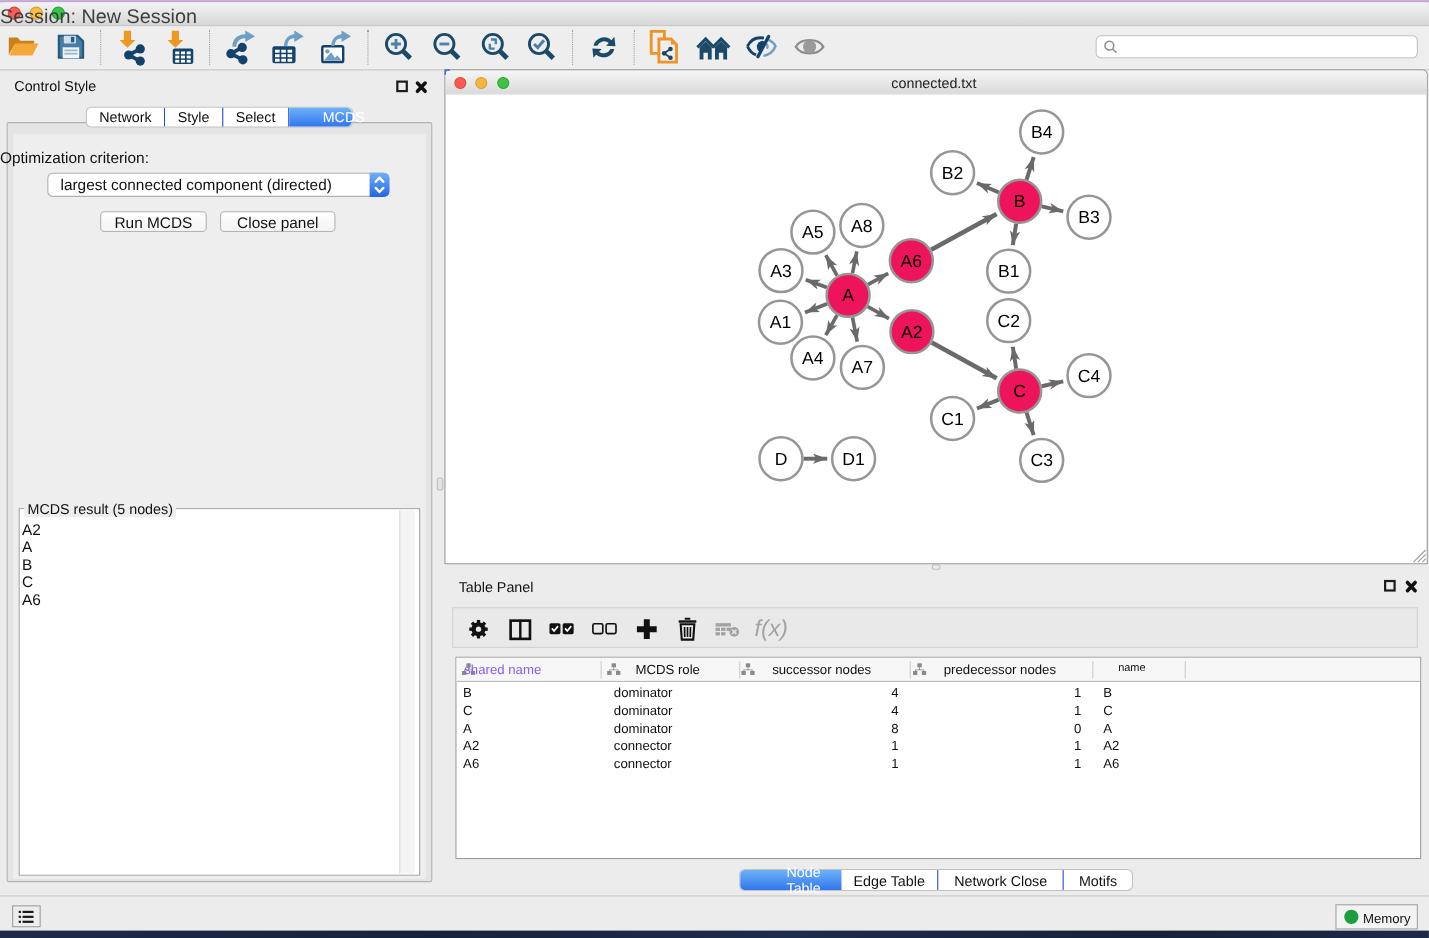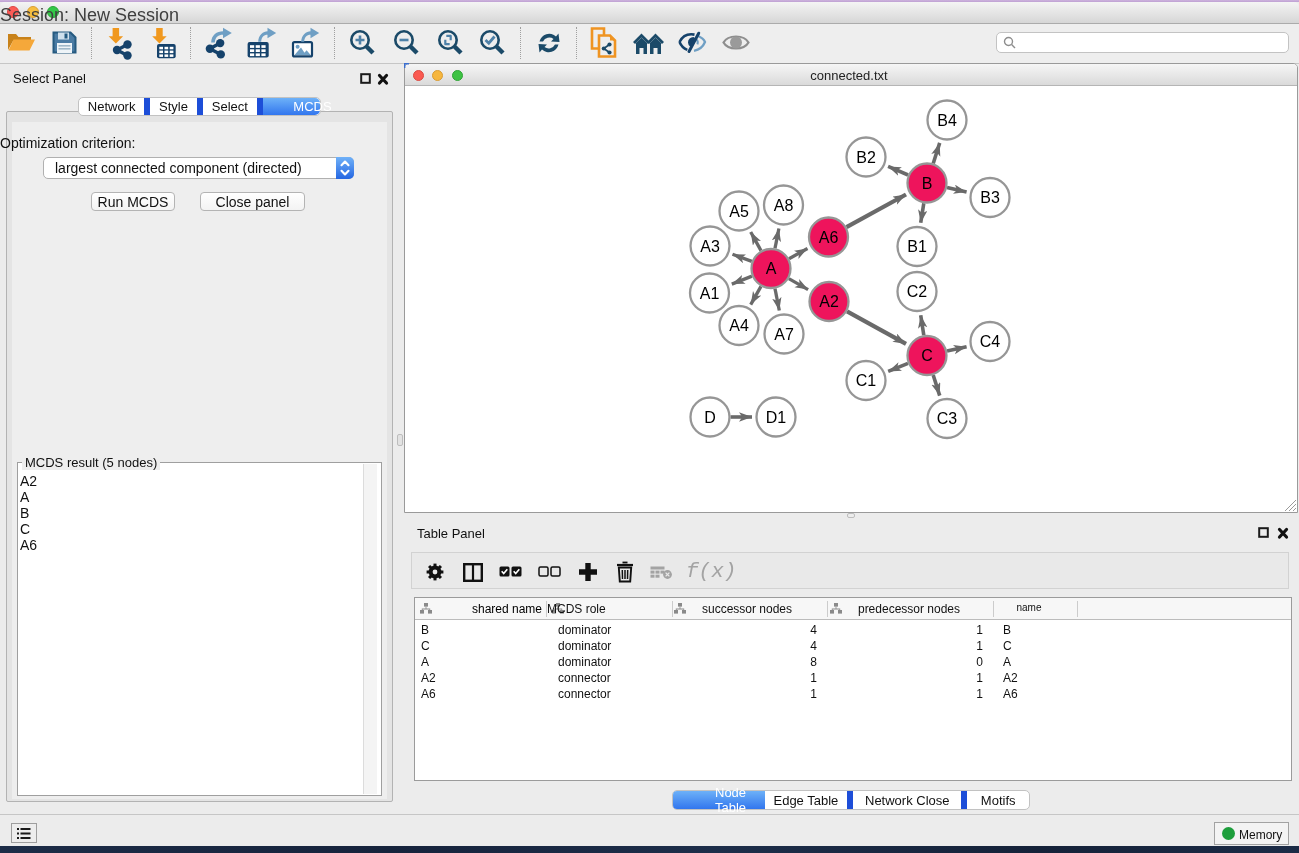--- a/index.html
+++ b/index.html
@@ -4,21 +4,21 @@
   html,body{margin:0;padding:0;}
   body{width:1299px;height:853px;position:relative;overflow:hidden;
        font-family:"Liberation Sans",sans-serif;background:#ececec;
        -webkit-font-smoothing:antialiased;}
   .abs{position:absolute;}
   .tl{border-radius:50%;position:absolute;}
   svg{position:absolute;overflow:visible;}
   .seg{position:absolute;display:flex;background:#fff;border:1px solid #c2c2c2;
        border-radius:5px;box-sizing:border-box;}
   .seg div{display:flex;align-items:center;justify-content:center;
-       font-size:13px;color:#111;border-right:6px solid #1d4ed8;box-sizing:border-box;}
+       font-size:13px;color:#111;border-right:1px solid #1d4ed8;box-sizing:border-box;}
   .seg div:last-child{border-right:none;}
   .seg .sel{background:linear-gradient(#6db1f8,#3276ee);color:#fff;border-right:none;padding-left:42px;}
   .btn{position:absolute;background:linear-gradient(#ffffff,#f3f3f3);border:1px solid #b4b4b4;
        border-radius:4px;box-sizing:border-box;font-size:14px;color:#111;
        display:flex;align-items:center;justify-content:center;}
 </style></head>
 <body>
 
 <div class="abs" style="left:0;top:0;width:1299px;height:2px;background:linear-gradient(#cdb3dd,#bfa0d3);"></div>
 <div class="abs" style="left:0;top:846px;width:1299px;height:7px;background:linear-gradient(90deg,#1c2c47,#16233c 30%,#1d2e4a 55%,#152239 80%,#1b2b46);"></div>
@@ -176,21 +176,21 @@
   <path d="M1.5 11.5 C6 3.5 22 3.5 26.5 11.5 C22 19.5 6 19.5 1.5 11.5 z" fill="none" stroke="#8e8e8e" stroke-width="2.2"></path>
   <circle cx="14" cy="11.5" r="6" fill="#9a9a9a"></circle>
 </svg>
 
 <div class="abs" style="left:996px;top:32px;width:293px;height:21px;background:#fff;border:1px solid #c3c3c3;border-radius:5px;box-sizing:border-box;"></div>
 <svg style="left:1003px;top:36px;" width="14" height="14" viewBox="0 0 14 14">
   <circle cx="5.5" cy="5.5" r="4" fill="none" stroke="#8d8d8d" stroke-width="1.4"></circle>
   <line x1="8.6" y1="8.6" x2="12" y2="12" stroke="#8d8d8d" stroke-width="1.4"></line>
 </svg>
 
-<div class="abs" style="left:13px;top:71px;font-size:13px;color:#111;">Select Panel</div>
+<div class="abs" style="left:13px;top:71px;font-size:13px;color:#111;">Control Style</div>
 <svg style="left:360px;top:73px;" width="30" height="12" viewBox="0 0 30 12">
   <rect x="1.2" y="1.2" width="8.6" height="8.6" fill="none" stroke="#1a1a1a" stroke-width="2"></rect>
   <path d="M19.5 2.5 L26.5 10 M26.5 2.5 L19.5 10" stroke="#111" stroke-width="3.2" stroke-linecap="round"></path>
 </svg>
 
 <div class="abs" style="left:6px;top:111px;width:387px;height:691px;background:#e4e4e4;border:1px solid #b3b3b3;box-sizing:border-box;border-radius:2px;"></div>
 <div class="abs" style="left:12px;top:122px;width:375px;height:677px;background:#eeeeee;"></div>
 
 <div class="seg" style="left:78px;top:97px;width:243px;height:19px;">
   <div style="width:72px;border-radius:4px 0 0 4px;">Network</div>
@@ -202,21 +202,21 @@
 <div class="abs" style="left:0px;top:135px;width:399px;text-align:left;font-size:14px;color:#111;">Optimization criterion:</div>
 
 <div class="abs" style="left:43px;top:157px;width:311px;height:22px;background:#fff;border:1px solid #b0b0b0;border-radius:5px;box-sizing:border-box;"></div>
 <div class="abs" style="left:55px;top:160px;font-size:14px;color:#111;">largest connected component (directed)</div>
 <div class="abs" style="left:336px;top:157px;width:18px;height:22px;background:linear-gradient(#70b1f8,#2466e2);border-radius:0 5px 5px 0;"></div>
 <svg style="left:336px;top:157px;" width="18" height="22" viewBox="0 0 18 22">
   <path d="M5.5 8.2 L9 4.5 L12.5 8.2" fill="none" stroke="#fff" stroke-width="2.1" stroke-linecap="round" stroke-linejoin="round"></path>
   <path d="M5.5 13.8 L9 17.5 L12.5 13.8" fill="none" stroke="#fff" stroke-width="2.1" stroke-linecap="round" stroke-linejoin="round"></path>
 </svg>
 
-<div class="btn" style="left:91px;top:192px;width:84px;height:19px;">Run MCDS</div>
+<div class="btn" style="left:91px;top:192px;width:97px;height:19px;">Run MCDS</div>
 <div class="btn" style="left:200px;top:192px;width:105px;height:19px;">Close panel</div>
 
 <div class="abs" style="left:17px;top:462px;width:365px;height:334px;border:1px solid #9f9f9f;box-sizing:border-box;"></div>
 <div class="abs" style="left:18px;top:463px;width:363px;height:332px;background:#fff;"></div>
 <div class="abs" style="left:22px;top:455px;background:#eeeeee;padding:0 3px;font-size:13px;color:#111;">MCDS result (5 nodes)</div>
 <div class="abs" style="left:363px;top:464px;width:14px;height:330px;background:#f4f4f4;border-left:1px solid #dcdcdc;box-sizing:border-box;"></div>
 <div class="abs" style="left:20px;top:473px;font-size:14px;color:#111;line-height:16.1px;">A2<br>A<br>B<br>C<br>A6</div>
 
 <div class="abs" style="left:0;top:814px;width:1299px;height:1px;background:#c6c6c6;"></div>
 <div class="abs" style="left:11px;top:823px;width:26px;height:20px;border:1px solid #9e9e9e;box-sizing:border-box;background:#ededed;"></div>
@@ -394,21 +394,21 @@
     <rect x="0.5" y="4.6" width="4" height="3"></rect>
       <rect x="5.5" y="4.6" width="4" height="3"></rect>
       <rect x="10.5" y="4.6" width="4" height="3"></rect>
     <rect x="0.5" y="8.7" width="4" height="3"></rect>
       <rect x="5.5" y="8.7" width="4" height="3"></rect>
     <circle cx="17.5" cy="8.5" r="4.4"></circle>
   </g>
   <path d="M15.6 6.6 L19.4 10.4 M19.4 6.6 L15.6 10.4" stroke="#e9e9e9" stroke-width="1.3"></path>
 </svg>
 
-<div class="abs" style="left:686px;top:560px;font-family:Liberation Mono, monospace;font-style:italic;font-size:21px;color:#a3a3a3;">f(x)</div>
+<div class="abs" style="left:686px;top:560px;font-family:Liberation Sans, sans-serif;font-style:italic;font-size:21px;color:#a3a3a3;">f(x)</div>
 
 <div class="abs" style="left:414px;top:597px;width:878px;height:184px;background:#fff;border:1px solid #9b9b9b;box-sizing:border-box;"></div>
 <div class="abs" style="left:415px;top:598px;width:876px;height:22px;background:#f7f7f7;border-bottom:1px solid #bcbcbc;box-sizing:border-box;"></div>
 
 <div class="abs" style="left:546px;top:601px;height:16px;border-left:1px solid #cccccc;"></div>
 <div class="abs" style="left:672px;top:601px;height:16px;border-left:1px solid #cccccc;"></div>
 <div class="abs" style="left:827px;top:601px;height:16px;border-left:1px solid #cccccc;"></div>
 <div class="abs" style="left:993px;top:601px;height:16px;border-left:1px solid #cccccc;"></div>
 <div class="abs" style="left:1077px;top:601px;height:16px;border-left:1px solid #cccccc;"></div>
 
@@ -438,22 +438,22 @@
   </svg>
 <svg style="left:830px;top:603px;" width="12" height="11" viewBox="0 0 12 11">
     <g fill="#8a8a8a">
       <rect x="4" y="0" width="4" height="3.6"></rect>
       <rect x="0" y="7" width="4" height="3.6"></rect>
       <rect x="8" y="7" width="4" height="3.6"></rect>
       <path d="M5.6 3.6 h0.8 v2 H10.2 v1.6 h-0.8 v-0.8 H2.6 v0.8 H1.8 v-1.6 H5.6 z"></path>
     </g>
   </svg>
 
-<div class="abs hl" style="left:422px;top:602px;width:120px;text-align:right;font-size:12px;color:#000000;">shared name</div>
-<div class="abs hl" style="left:547px;top:602px;width:120px;font-size:12px;color:#111;">MCDS role</div>
+<div class="abs hl" style="left:422px;top:602px;width:120px;text-align:left;font-size:12px;color:#8b5cf6;">shared name</div>
+<div class="abs hl" style="left:547px;top:602px;width:120px;text-align:center;font-size:12px;color:#111;">MCDS role</div>
 <div class="abs hl" style="left:677px;top:602px;width:140px;text-align:center;font-size:12px;color:#111;">successor nodes</div>
 <div class="abs hl" style="left:839px;top:602px;width:140px;text-align:center;font-size:12px;color:#111;">predecessor nodes</div>
 <div class="abs hl" style="left:979px;top:602px;width:100px;text-align:center;font-size:10px;color:#111;">name</div>
 
 <div class="abs" style="left:421px;top:622px;font-size:12px;color:#111;line-height:16.1px;">B<br>C<br>A<br>A2<br>A6</div>
 <div class="abs" style="left:558px;top:622px;font-size:12px;color:#111;line-height:16.1px;">dominator<br>dominator<br>dominator<br>connector<br>connector</div>
 <div class="abs" style="left:737px;top:622px;width:80px;text-align:right;font-size:12px;color:#111;line-height:16.1px;">4<br>4<br>8<br>1<br>1</div>
 <div class="abs" style="left:903px;top:622px;width:80px;text-align:right;font-size:12px;color:#111;line-height:16.1px;">1<br>1<br>0<br>1<br>1</div>
 <div class="abs" style="left:1003px;top:622px;font-size:12px;color:#111;line-height:16.1px;">B<br>C<br>A<br>A2<br>A6</div>
 

